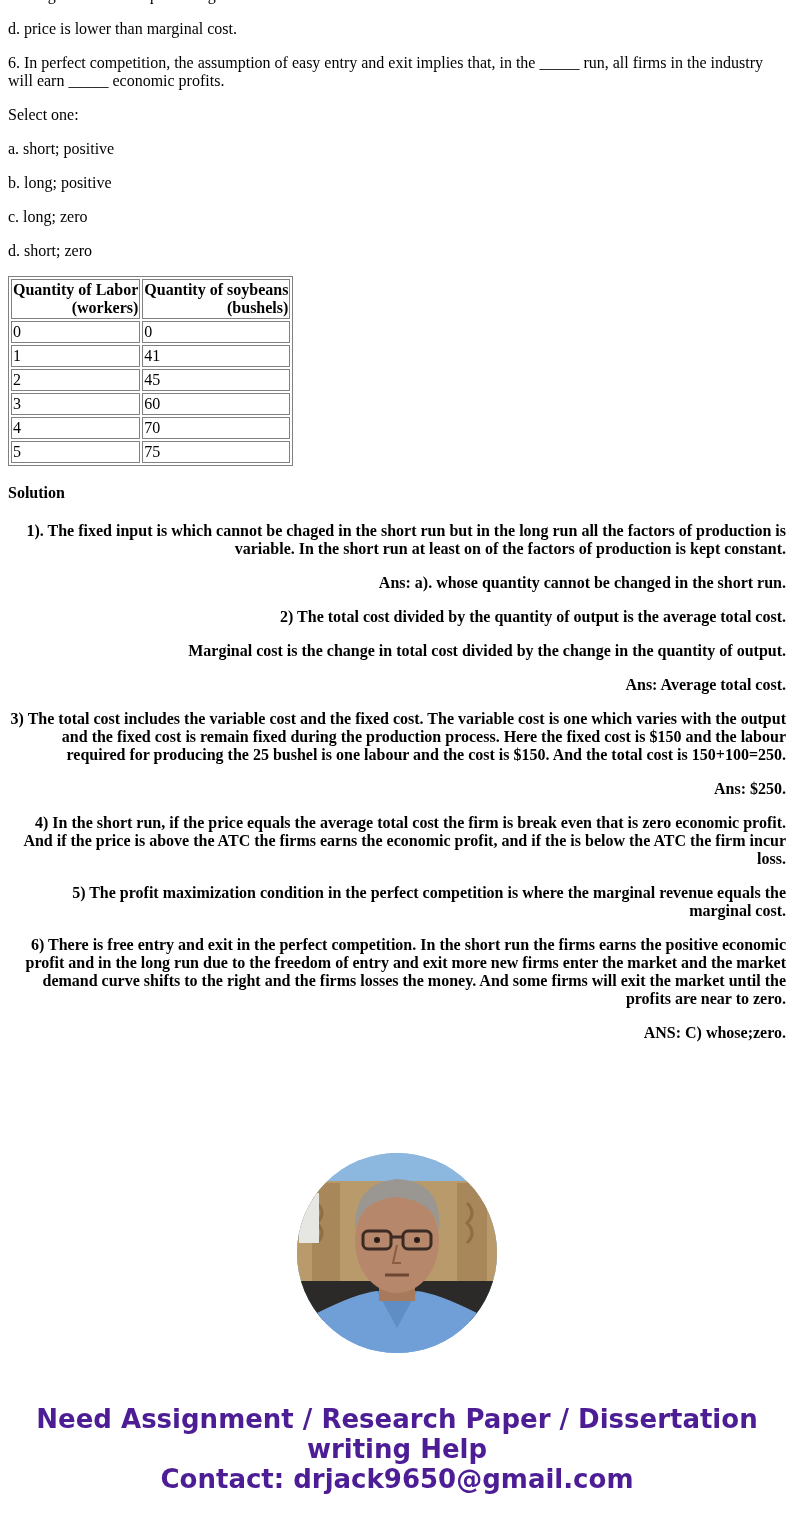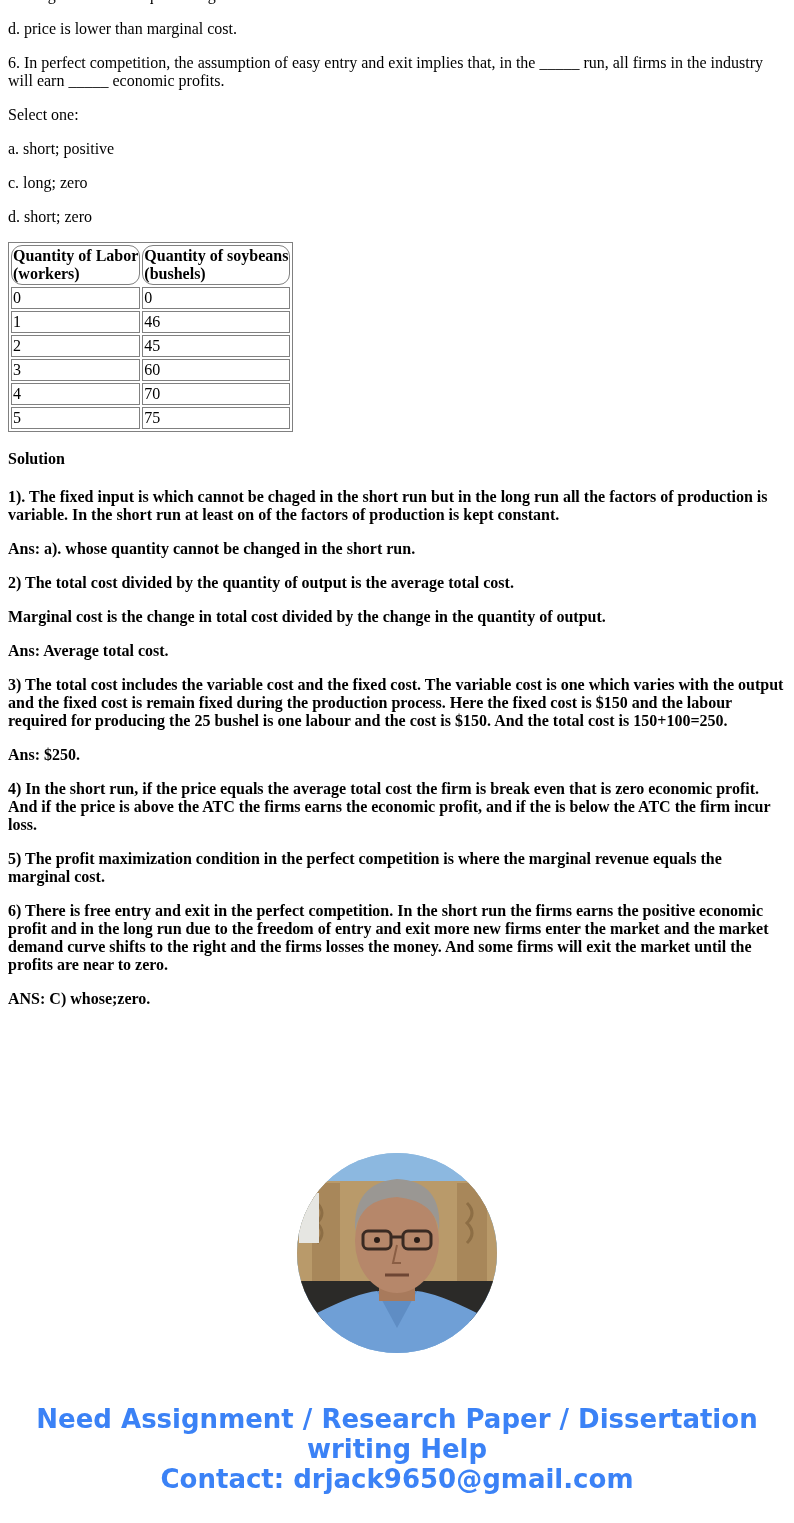--- a/index.html
+++ b/index.html
@@ -35,34 +35,34 @@
     }
     table.data-table th,
     table.data-table td {
       border: 1px solid #808080;
       padding: 1px;
       font-size: 16px;
       line-height: 18px;
     }
     table.data-table th {
       font-weight: bold;
-      text-align: left;
-      border-radius: 11px;
+      text-align: right;
     }
     table.data-table td {
       text-align: left;
     }
     h3.solution-title {
       font-size: 16px;
       font-weight: bold;
       margin: 2px 0 18px 0;
       line-height: 22px;
     }
     .solution p {
       font-weight: bold;
+      text-align: right;
     }
     .avatar-wrap {
       position: absolute;
       left: 297px;
       top: 1153px;
       width: 200px;
       height: 200px;
       border-radius: 50%;
       overflow: hidden;
       background: #8cb8e0;
@@ -71,38 +71,39 @@
     .promo {
       position: absolute;
       left: 0;
       top: 1404px;
       width: 794px;
       text-align: center;
       font-family: "DejaVu Sans", sans-serif;
       font-weight: bold;
       font-size: 26px;
       line-height: 30px;
-      color: #3b82f6;
+      color: #4c1d95;
     }
     .promo div { margin: 0; }
   </style>
 </head>
 <body>
 
 <div class="page">
 
   <div class="question-block">
     <p>c. marginal revenue equals marginal cost.</p>
     <p>d. price is lower than marginal cost.</p>
   </div>
 
   <div class="question-block">
     <p>6. In perfect competition, the assumption of easy entry and exit implies that, in the _____ run, all firms in the industry will earn _____ economic profits.</p>
     <p>Select one:</p>
     <p>a. short; positive</p>
+    <p>b. long; positive</p>
     <p>c. long; zero</p>
     <p>d. short; zero</p>
   </div>
 
   <table class="data-table">
     <thead>
       <tr>
         <th>
           <span>Quantity of Labor</span><br>
           <span>(workers)</span>
@@ -113,21 +114,21 @@
         </th>
       </tr>
     </thead>
     <tbody>
       <tr>
         <td>0</td>
         <td>0</td>
       </tr>
       <tr>
         <td>1</td>
-        <td>46</td>
+        <td>41</td>
       </tr>
       <tr>
         <td>2</td>
         <td>45</td>
       </tr>
       <tr>
         <td>3</td>
         <td>60</td>
       </tr>
       <tr>

